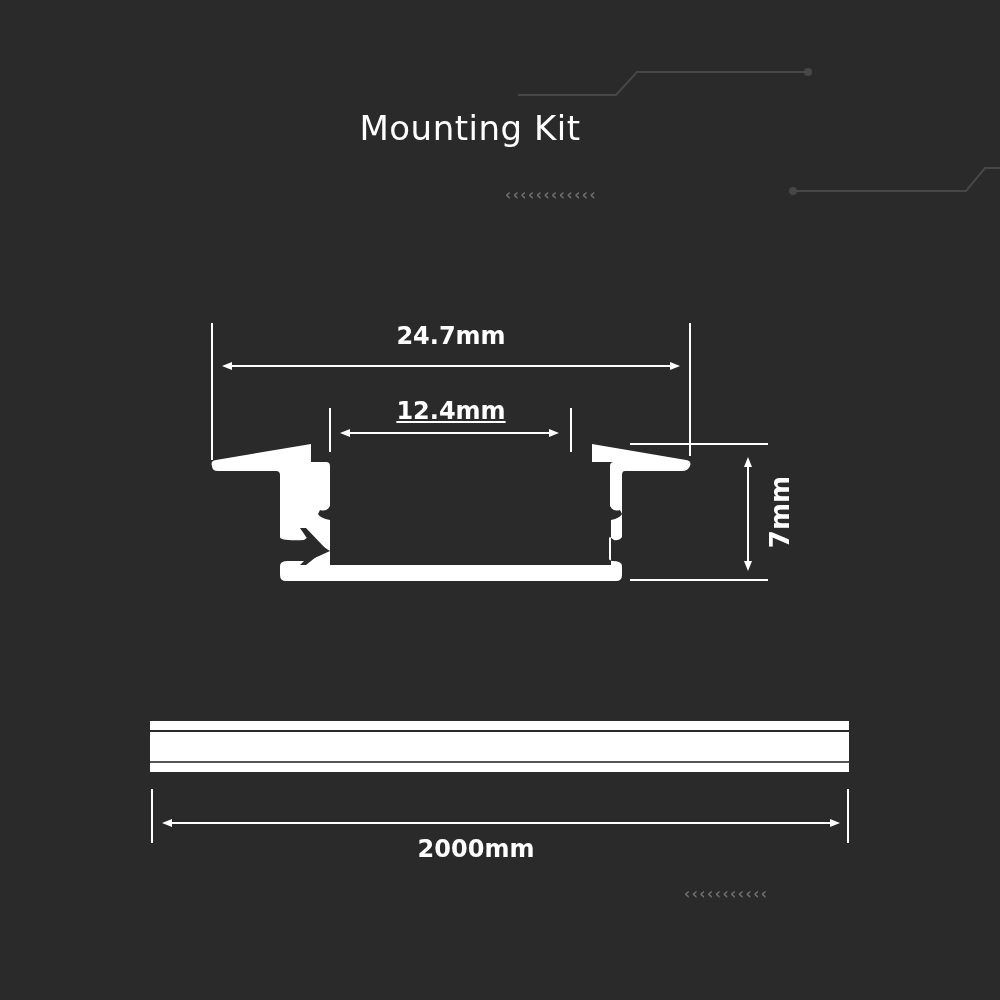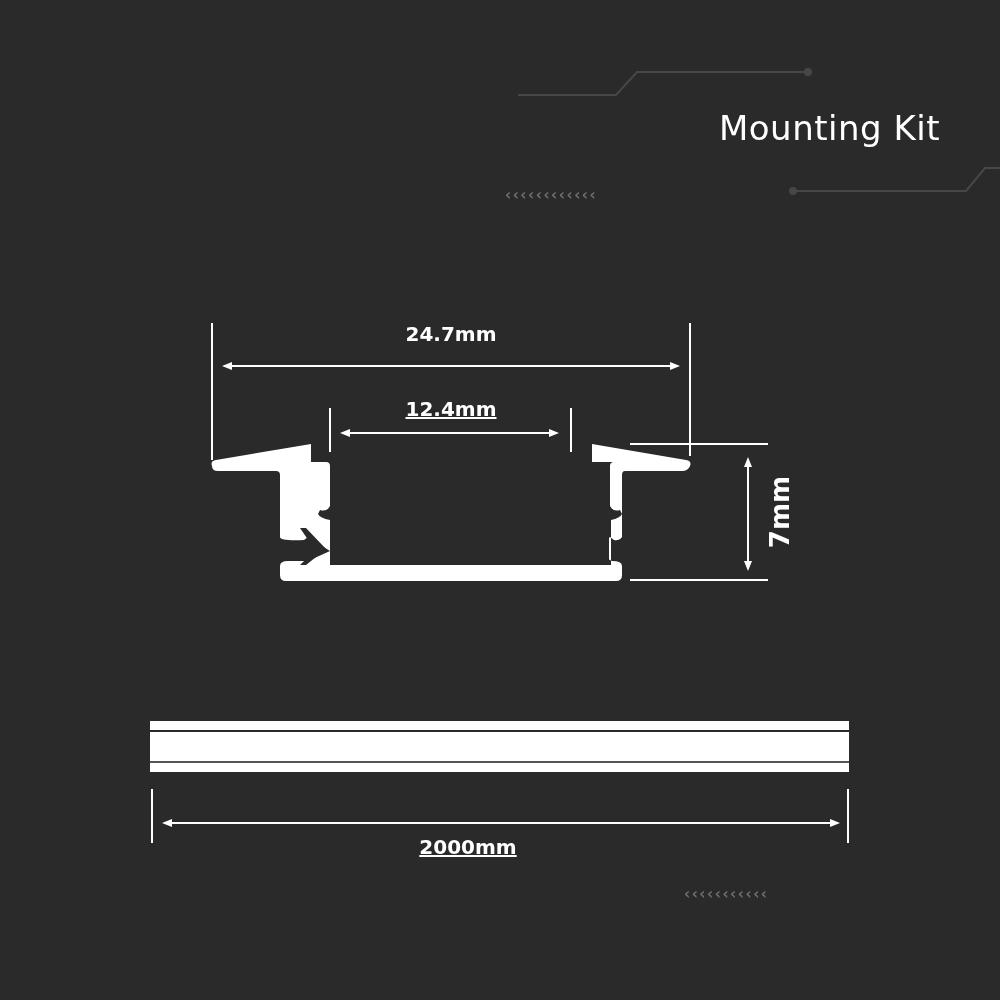--- a/index.html
+++ b/index.html
@@ -5,30 +5,30 @@
   html, body { margin: 0; padding: 0; }
   body {
     width: 1000px; height: 1000px; overflow: hidden;
     background: #2a2a2a;
     position: relative;
     font-family: "DejaVu Sans", "Liberation Sans", sans-serif;
     color: #ffffff;
   }
   .abs { position: absolute; }
   .title {
-    left: 0; top: 108px; width: 940px; text-align: right;
+    left: 0; top: 108px; width: 940px; text-align: center;
     font-size: 34px; letter-spacing: 0.5px; color: #ffffff;
     font-family: "DejaVu Sans", sans-serif;
   }
   .chevrons {
     display: flex; gap: 0; font-size: 15px; color: #6e6e6e; font-weight: bold;
     letter-spacing: 1.5px;
   }
   .dim-label {
-    font-family: "DejaVu Sans", sans-serif; font-weight: bold; font-size: 20px;
+    font-family: "DejaVu Sans", sans-serif; font-weight: bold; font-size: 24px;
     color: #ffffff; text-align: center;
   }
   .vlabel {
     transform: rotate(-90deg); transform-origin: center center;
     font-weight: bold; font-size: 26px;
   }
   svg { position: absolute; left: 0; top: 0; }
 </style>
 </head>
 <body>
@@ -103,13 +103,13 @@
 <div class="abs chevrons" style="left:505px; top:186px;">
   <span>‹‹‹‹‹‹‹‹‹‹‹‹</span>
 </div>
 <div class="abs chevrons" style="left:684px; top:885px;">
   <span>‹‹‹‹‹‹‹‹‹‹‹</span>
 </div>
 
 <div class="abs dim-label" style="left:351px; top:322px; width:200px;">24.7mm</div>
 <div class="abs dim-label" style="left:351px; top:397px; width:200px;text-decoration:underline;">12.4mm</div>
 <div class="abs dim-label vlabel" style="left:730px; top:497px; width:100px;">7mm</div>
-<div class="abs dim-label" style="left:368px; top:835px; width:200px;text-decoration:underline;">2000mm</div>
+<div class="abs dim-label" style="left:376px; top:835px; width:200px;">2000mm</div>
 
 </body></html>

